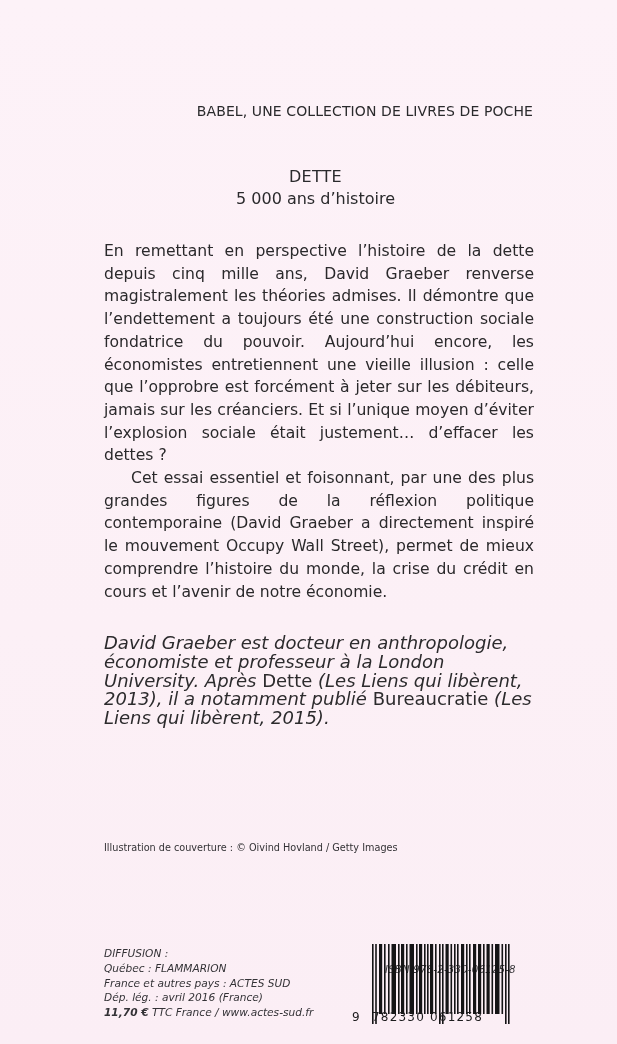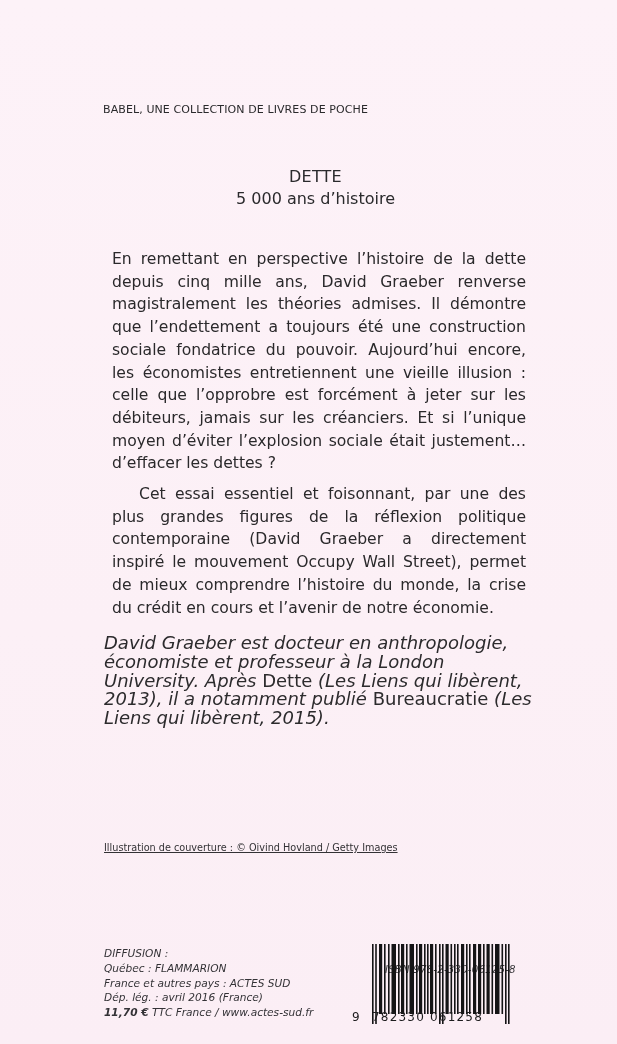--- a/index.html
+++ b/index.html
@@ -18,24 +18,25 @@
     .page {
       position: absolute;
       inset: 0;
       background: linear-gradient(180deg, #fdf2f8 0%, #fcf0f6 60%, #fbeef5 100%);
     }
     .collection {
       position: absolute;
       left: 103px;
       top: 103px;
       width: 430px;
-      font-size: 11px;
+      font-size: 14px;
       letter-spacing: 0.1px;
       color: #2a2a2c;
       white-space: nowrap;
+      text-align: right;
     }
     .title-block {
       position: absolute;
       left: 100px;
       width: 431px;
       top: 165px;
       text-align: center;
       color: #2a2a2c;
     }
     .title-block .title {
@@ -51,21 +52,21 @@
       position: absolute;
       left: 104px;
       top: 240px;
       width: 430px;
       font-size: 15.6px;
       line-height: 22.7px;
       text-align: justify;
       color: #2a292b;
     }
     .blurb p {
-      margin: 8px;
+      margin: 0;
     }
     .blurb p + p {
       text-indent: 27px;
     }
     .author-bio {
       position: absolute;
       left: 104px;
       top: 634px;
       width: 430px;
       font-size: 18px;
@@ -76,21 +77,20 @@
     .author-bio .upright {
       font-style: normal;
     }
     .credit {
       position: absolute;
       left: 104px;
       top: 842px;
       font-size: 9.7px;
       color: #333235;
       white-space: nowrap;
-      text-decoration: underline;
     }
     .isbn {
       position: absolute;
       left: 385px;
       top: 920px;
       font-size: 10.2px;
       font-style: italic;
       color: #3a393c;
       white-space: nowrap;
       letter-spacing: 0.2px;

